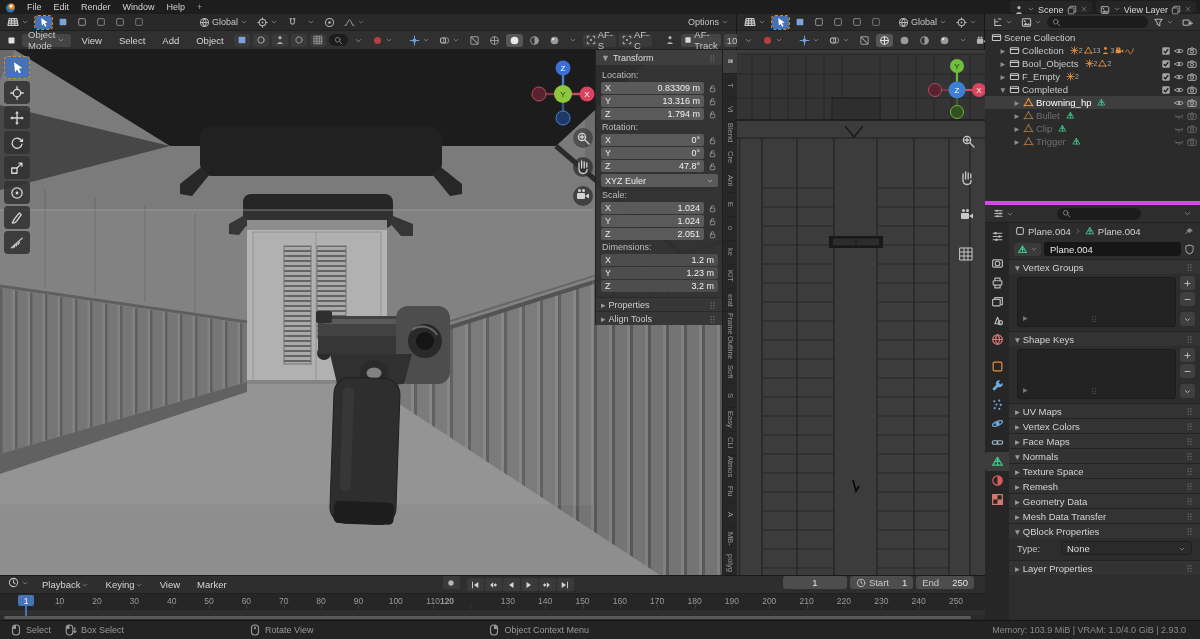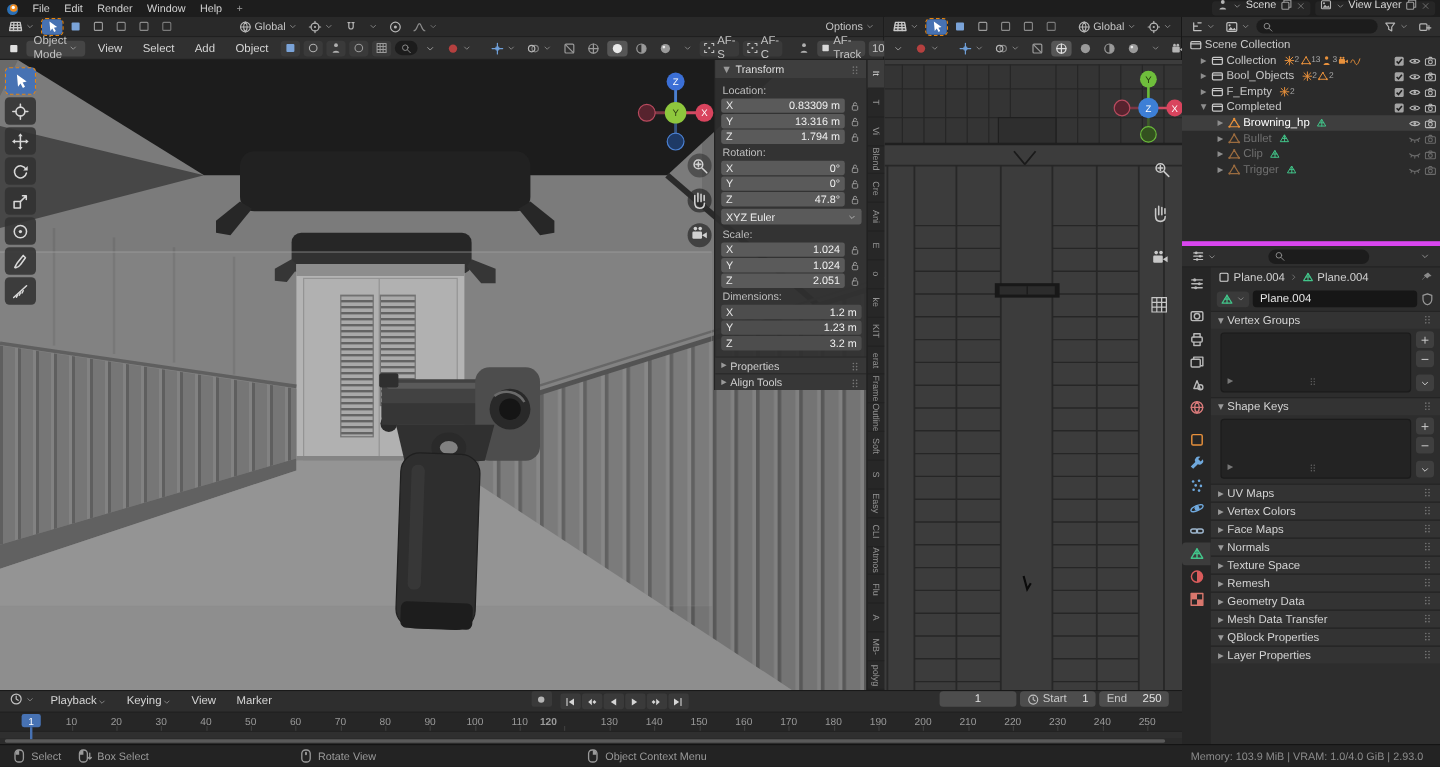--- a/index.html
+++ b/index.html
@@ -11,21 +11,21 @@
   .ic .f{fill:currentColor;stroke:none}
   .row{display:flex;align-items:center}
   
   #topbar{position:absolute;left:0;top:0;width:1200px;height:14px;background:#1d1d1d;display:flex;align-items:center;font-size:9px;z-index:40}
   #topmenus span{padding:0 6px;color:#d2d2d2;cursor:default}
   #wstabs{display:flex;height:14px;margin-left:6px}
   .wstab{padding:0 9px;line-height:14px;color:#9f9f9f;border-right:1px solid #242424}
   .wstab.active{background:#3f3f3f;color:#ececec}
   #wsadd{padding:0 6px;color:#9f9f9f}
   #topright{margin-left:auto;display:flex;align-items:center;gap:4px;padding-right:4px}
-  .tchip{display:flex;align-items:flex-end;gap:3px;height:12px;background:#262626;border-radius:3px;padding:4px 4px;color:#d8d8d8}
+  .tchip{display:flex;align-items:flex-start;gap:3px;height:12px;background:#262626;border-radius:3px;padding:4px 4px;color:#d8d8d8}
   
   .hdrA{height:17px;background:#292929;border-bottom:1px solid #1f1f1f;display:flex;align-items:center;padding:0 4px;gap:3px;font-size:9px}
   .hdrB{height:19px;background:#303030;border-bottom:1px solid #1f1f1f;display:flex;align-items:center;padding:0 4px;gap:3px;font-size:9.5px}
   .chip{display:flex;align-items:center;gap:2px;padding:0 3px;height:13px;border-radius:3px;background:#3a3a3a;color:#c5c5c5}
   .chip.flat{background:transparent}
   .chip.active-tool{background:#4772b3;outline:1px dashed #e8850d;outline-offset:0;color:#fff}
   .chip.dd{background:#454545}
   .menu{padding:0 7px;color:#d6d6d6}
   .sep{width:1px;height:12px;background:#222;margin:0 2px}
   .spacer{flex:1}
@@ -1714,20 +1714,29 @@
               <span>QBlock Properties</span>
               <span class="dots"><svg class="ic" width="9" height="9" viewBox="0 0 12 12" style="color:#777">
                   <circle cx="4.2" cy="2.6" r=".9" class="f"></circle>
                   <circle cx="7.8" cy="2.6" r=".9" class="f"></circle>
                   <circle cx="4.2" cy="6" r=".9" class="f"></circle>
                   <circle cx="7.8" cy="6" r=".9" class="f"></circle>
                   <circle cx="4.2" cy="9.4" r=".9" class="f"></circle>
                   <circle cx="7.8" cy="9.4" r=".9" class="f"></circle>
                 </svg></span>
             </div>
+            <div class="inlinerow">
+              <span style="width:40px;color:#c0c0c0">Type:</span>
+              <span class="ddfield">
+                <span>None</span>
+                <span style="margin-left:auto"><svg class="ic" width="8" height="8" viewBox="0 0 12 12" style="color:#9a9a9a">
+                    <path d="M3.2 4.8l2.8 2.8 2.8-2.8" class="s"></path>
+                  </svg></span>
+              </span>
+            </div>
           </div>
           <div class="pnl">
             <div class="pnl-hdr">
               <span style="color:#9a9a9a">▸</span>
               <span>Layer Properties</span>
               <span class="dots"><svg class="ic" width="9" height="9" viewBox="0 0 12 12" style="color:#777">
                   <circle cx="4.2" cy="2.6" r=".9" class="f"></circle>
                   <circle cx="7.8" cy="2.6" r=".9" class="f"></circle>
                   <circle cx="4.2" cy="6" r=".9" class="f"></circle>
                   <circle cx="7.8" cy="6" r=".9" class="f"></circle>
@@ -1844,21 +1853,21 @@
         <span class="tick-label" style="left: 283.711px;">70</span>
         <span class="tick-mark" style="left: 283.711px;"></span>
         <span class="tick-label" style="left: 321.06px;">80</span>
         <span class="tick-mark" style="left: 321.06px;"></span>
         <span class="tick-label" style="left: 358.41px;">90</span>
         <span class="tick-mark" style="left: 358.41px;"></span>
         <span class="tick-label" style="left: 395.759px;">100</span>
         <span class="tick-mark" style="left: 395.759px;"></span>
         <span class="tick-label" style="left: 433.108px;">110</span>
         <span class="tick-mark" style="left: 433.108px;"></span>
-        <span class="tick-label" style="left: 457px; font-weight: bold;">120</span>
+        <span class="tick-label" style="left: 447px; font-weight: bold;">120</span>
         <span class="tick-mark" style="left: 470.458px;"></span>
         <span class="tick-label" style="left: 507.807px;">130</span>
         <span class="tick-mark" style="left: 507.807px;"></span>
         <span class="tick-label" style="left: 545.157px;">140</span>
         <span class="tick-mark" style="left: 545.157px;"></span>
         <span class="tick-label" style="left: 582.506px;">150</span>
         <span class="tick-mark" style="left: 582.506px;"></span>
         <span class="tick-label" style="left: 619.855px;">160</span>
         <span class="tick-mark" style="left: 619.855px;"></span>
         <span class="tick-label" style="left: 657.205px;">170</span>

